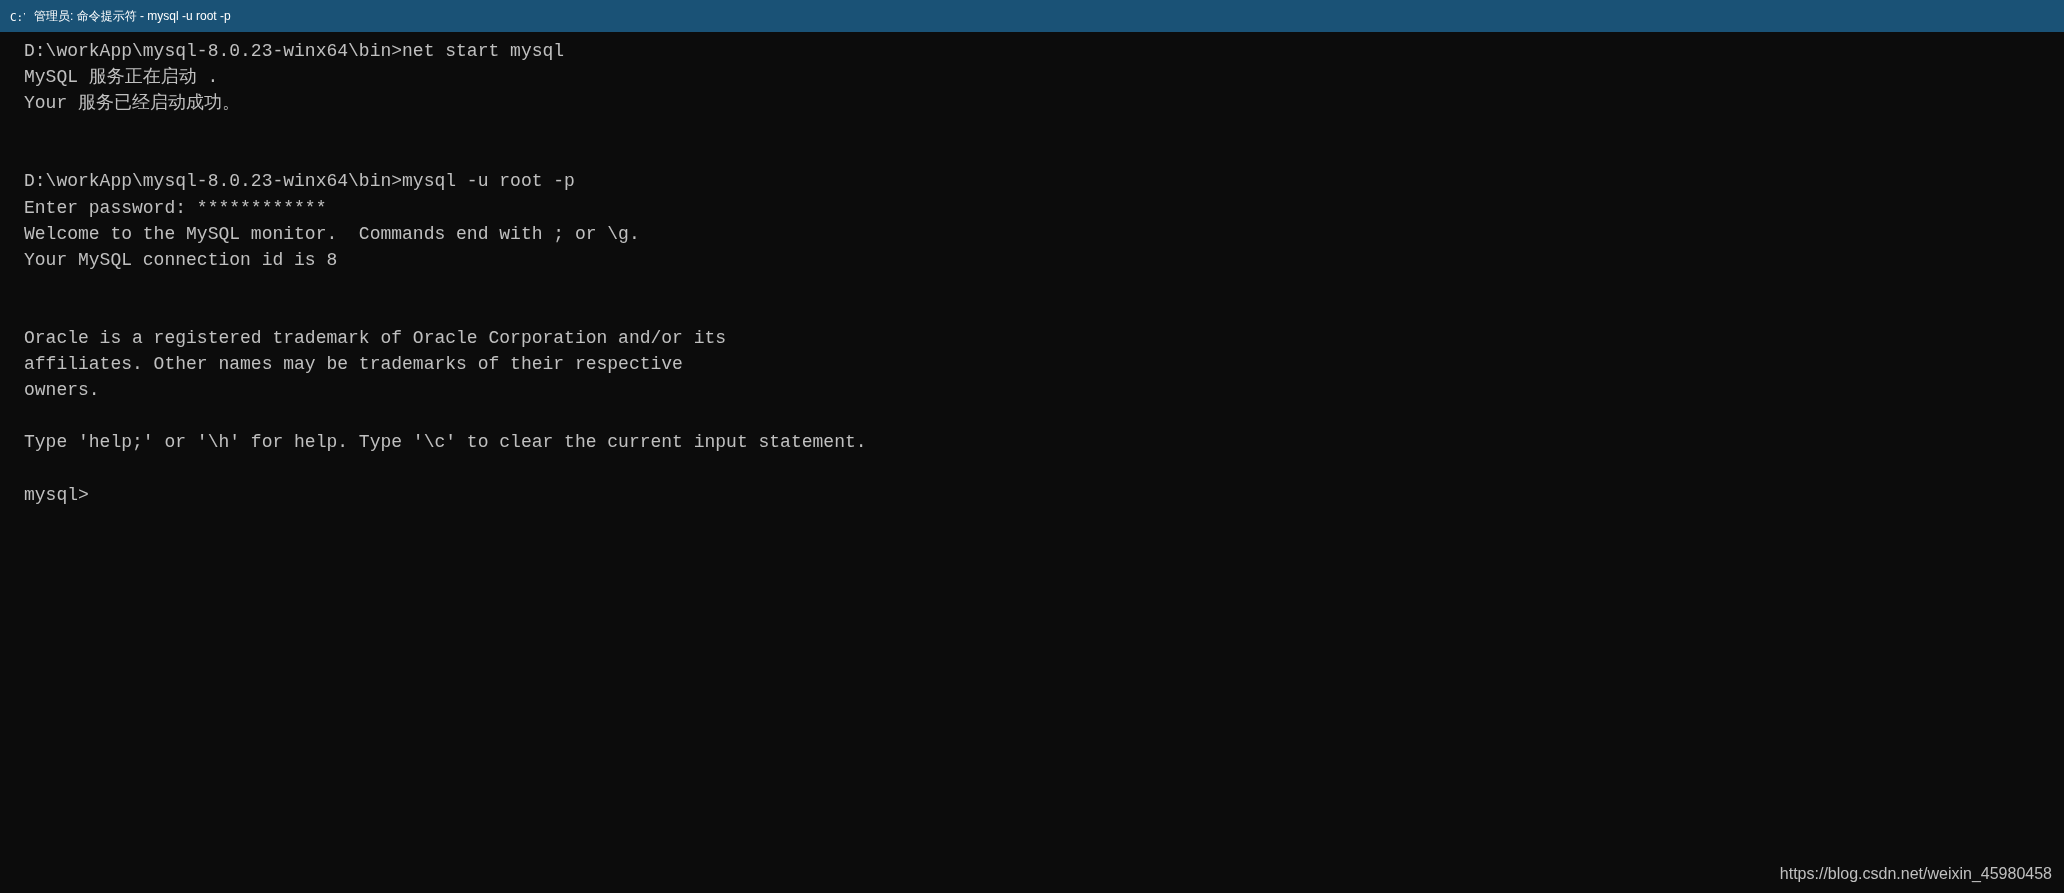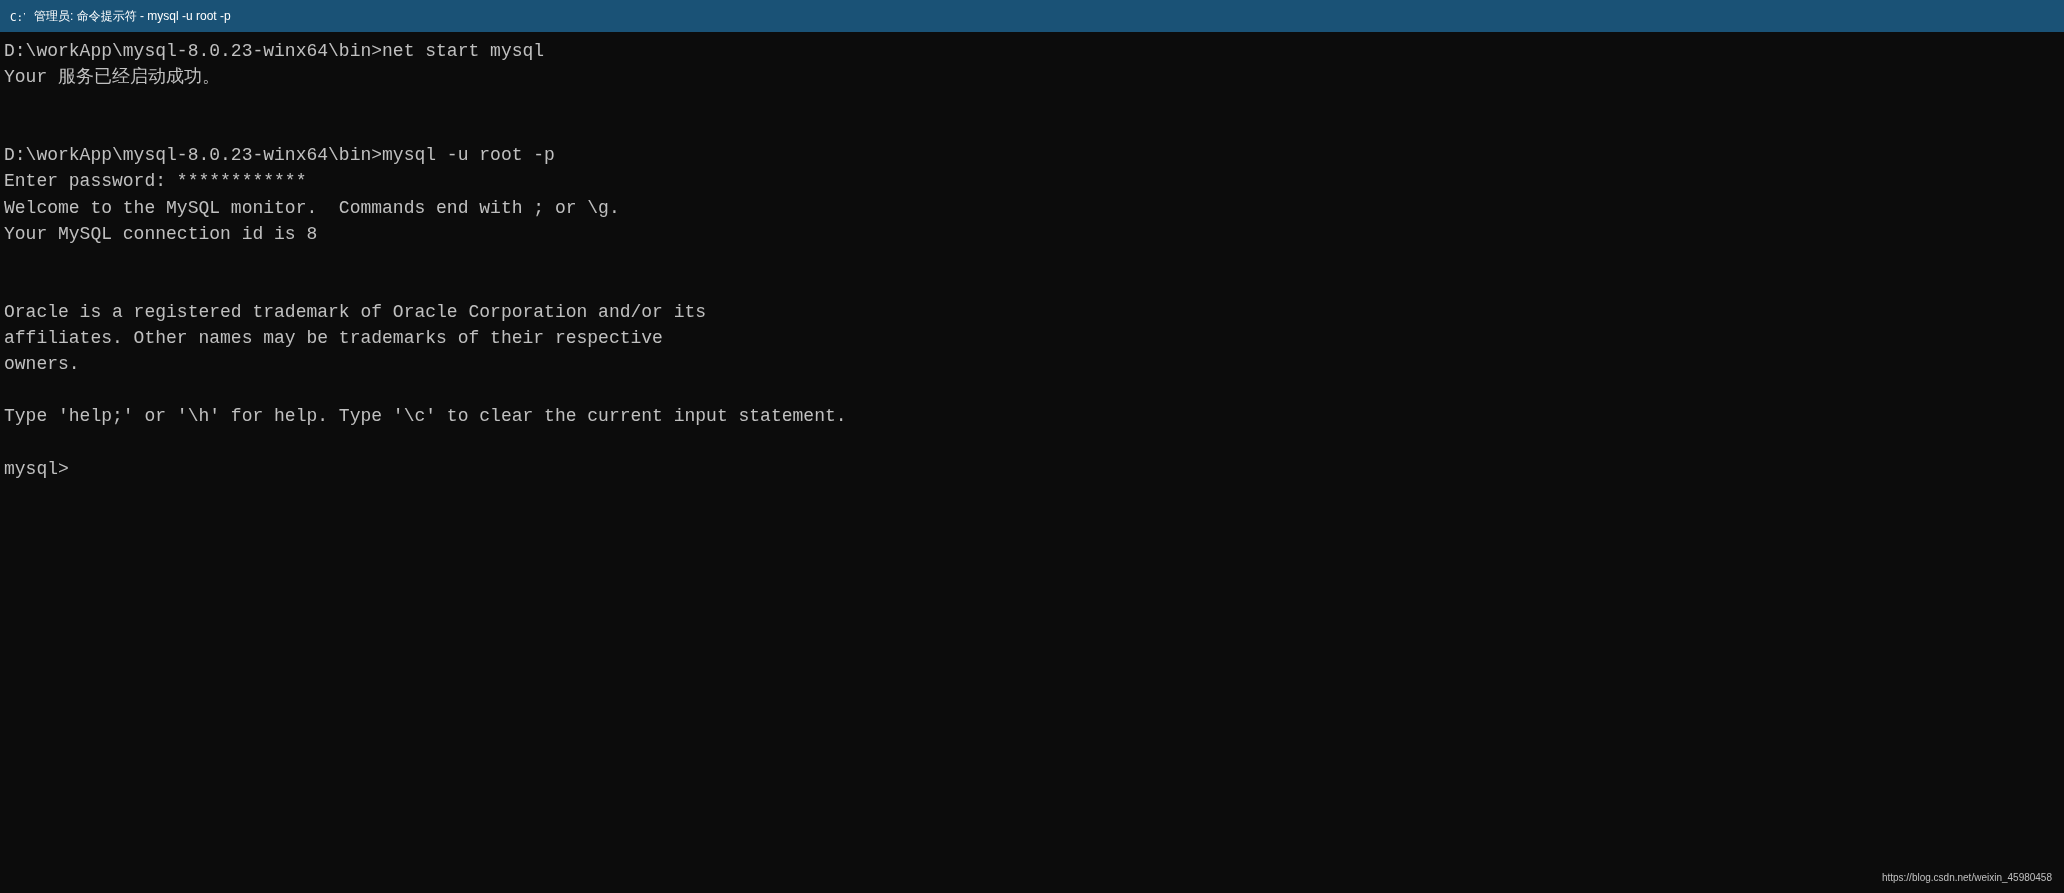--- a/index.html
+++ b/index.html
@@ -42,61 +42,62 @@
       color: #ffffff;
       font-size: 12px;
       font-family: 'Microsoft YaHei', SimHei, sans-serif;
       font-weight: normal;
     }
 
     .terminal-body {
       background: #0c0c0c;
       width: 100%;
       height: calc(893px - 32px);
-      padding: 6px 4px;
+      padding: 6px 24px;
       color: #c0c0c0;
       font-size: 18px;
       line-height: 1.45;
       position: relative;
     }
 
     .terminal-line {
       white-space: pre;
       display: block;
     }
 
     .terminal-line.empty {
       height: 1.45em;
     }
 
     .watermark {
       position: absolute;
       bottom: 8px;
       right: 12px;
       color: #c0c0c0;
-      font-size: 10px;
+      font-size: 16px;
       font-family: Arial, sans-serif;
     }
   </style>
 </head>
 <body>
 
 <div class="title-bar">
   <div class="title-bar-icon">
     <svg viewBox="0 0 16 16" fill="none" xmlns="http://www.w3.org/2000/svg">
       <rect width="16" height="16" fill="#1a5276"></rect>
       <text x="1" y="13" font-size="11" fill="white" font-family="monospace">C:\</text>
     </svg>
   </div>
   <span class="title-bar-text">管理员: 命令提示符 - mysql  -u root -p</span>
 </div>
 
 <div class="terminal-body">
   <div id="terminal-output">
       <span class="terminal-line">D:\workApp\mysql-8.0.23-winx64\bin&gt;net start mysql</span>
+      <span class="terminal-line">MySQL 服务正在启动 .</span>
       <span class="terminal-line">Your 服务已经启动成功。</span>
       <span class="terminal-line empty">&nbsp;</span>
       <span class="terminal-line empty">&nbsp;</span>
       <span class="terminal-line">D:\workApp\mysql-8.0.23-winx64\bin&gt;mysql -u root -p</span>
       <span class="terminal-line">Enter password: ************</span>
       <span class="terminal-line">Welcome to the MySQL monitor.  Commands end with ; or \g.</span>
       <span class="terminal-line">Your MySQL connection id is 8</span>
       <span class="terminal-line empty">&nbsp;</span>
       <span class="terminal-line empty">&nbsp;</span>
       <span class="terminal-line">Oracle is a registered trademark of Oracle Corporation and/or its</span>

